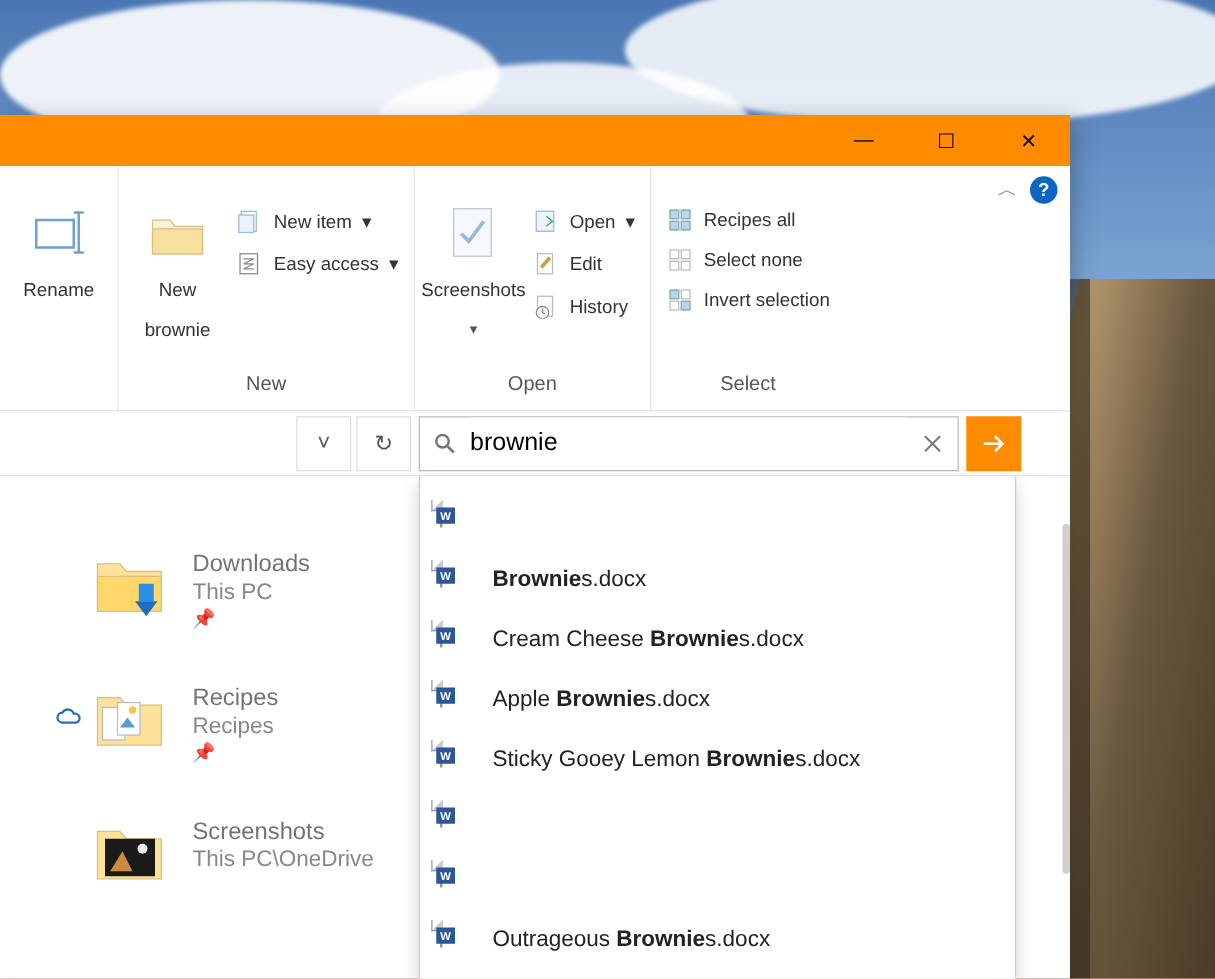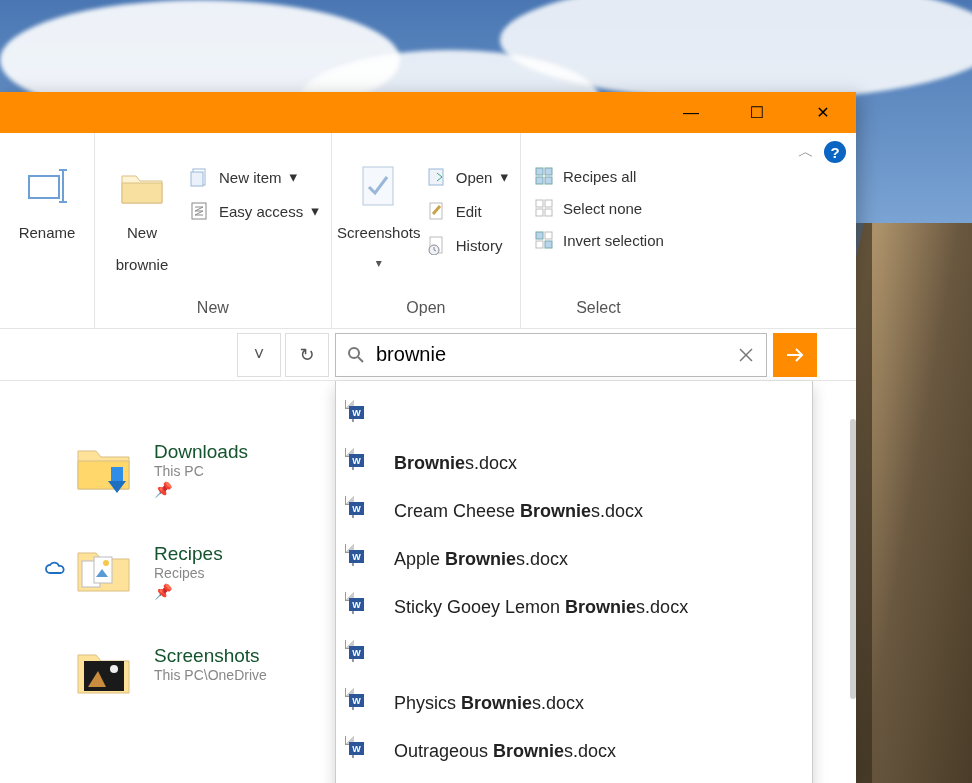--- a/index.html
+++ b/index.html
@@ -53,22 +53,22 @@
   .searchbox .sic{width:40px;display:flex;align-items:center;justify-content:center;color:#666;}
   .searchbox input{ border:none;outline:none; font-size:20px; flex:1; height:100%; }
   .searchbox .clear{width:40px;display:flex;align-items:center;justify-content:center;color:#666;}
   .gobtn{ width:44px;height:44px;background:#ff8b00;display:flex;align-items:center;justify-content:center;margin-left:6px;}
 
   .content{ flex:1; display:flex; position:relative;}
   .side{ width:335px; padding-top:60px; }
   .folderrow{ display:flex; align-items:flex-start; gap:20px; padding-left:74px; margin-bottom:44px; position:relative;}
   .cloud-badge{ position:absolute; left:44px; top:18px; color:#1e6fbf; font-size:20px;}
   .ficon{ width:60px;height:50px; position:relative;}
-  .ftxt .fname{ font-size:19px; color:#14532d;}
-  .ftxt .fpath{ font-size:14px; color:#888;}
+  .ftxt .fname{ font-size:19px; color:#737373;}
+  .ftxt .fpath{ font-size:18px; color:#888;}
   .ftxt .pin{ font-size:15px; color:#888; margin-top:2px;}
 
   .suggest{
     position:absolute; left:335px; top:0px; width:478px; background:#fff; border:1px solid #ccc; border-top:none;
     box-shadow: 0 6px 14px rgba(0,0,0,.18); z-index:5;
     padding:10px 0 12px 0;
   }
   .suggest-row{ display:flex; align-items:center; gap:18px; padding:10px 16px; font-size:18px; color:#222;}
   .suggest-row .dic{ width:24px;height:28px; position:relative;}
   .docicon{
@@ -356,21 +356,20 @@
         </div>
         <div class="suggest-row">
           <span class="dic"><span class="docicon"><span class="wbadge">W</span></span></span>
           <span>Sticky Gooey Lemon <b>Brownie</b>s.docx</span>
         </div>
         <div class="suggest-row">
           <span class="dic"><span class="docicon"><span class="wbadge">W</span></span></span>
         </div>
         <div class="suggest-row">
           <span class="dic"><span class="docicon"><span class="wbadge">W</span></span></span>
-          <span>Physics <b>Brownie</b>s.docx</span>
         </div>
         <div class="suggest-row">
           <span class="dic"><span class="docicon"><span class="wbadge">W</span></span></span>
           <span>Outrageous <b>Brownie</b>s.docx</span>
         </div>
       </div>
 
     <div class="scrollthumb"></div>
   </div>
 

